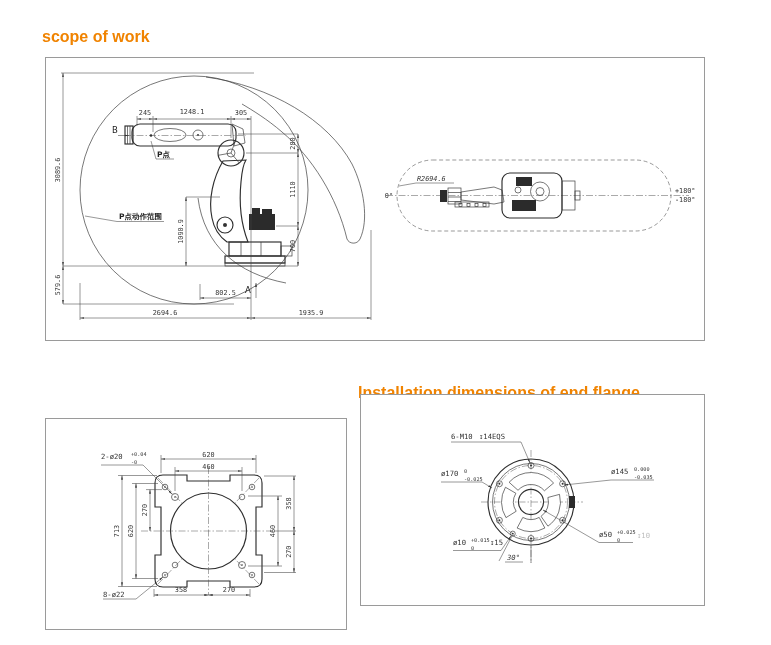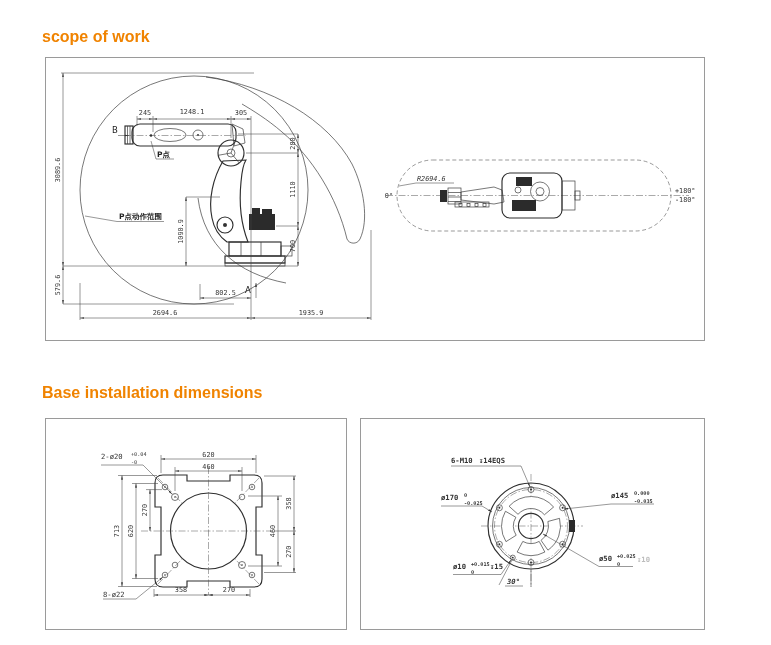--- a/index.html
+++ b/index.html
@@ -167,21 +167,20 @@
           <rect class="fill-dark" x="470" y="119" width="16" height="9"></rect>
           <rect class="fill-dark" x="466" y="142" width="24" height="11"></rect>
           <circle class="ln" cx="472" cy="132" r="3"></circle>
           <rect class="ln" x="516" y="123" width="13" height="29"></rect>
           <rect class="ln" x="529" y="133" width="5" height="9"></rect>
         </g>
       </g>
     </svg>
   </div>
 
-  <h2 class="sec-title" style="left: 42px; top: 384px; color: rgb(240, 131, 0);">Base installation dimensions</h2>
 
   <div class="panel" style="left:45px;top:418px;width:302px;height:212px;">
     <svg width="300" height="210" viewBox="0 0 300 210">
       <defs>
         <marker id="ar2" viewBox="0 0 8 8" refX="7.6" refY="4" markerWidth="8" markerHeight="8" orient="auto-start-reverse">
           <path d="M0,2.4 L8,4 L0,5.6 Z" fill="#333"></path>
         </marker>
       </defs>
 
       <g>
@@ -259,22 +258,23 @@
         <text class="dim-s" x="85" y="44.5">-0</text>
         <line class="dl" x1="55" y1="46" x2="97" y2="46"></line>
         <line class="dl" x1="97" y1="46" x2="126" y2="75" marker-end="url(#ar2)"></line>
         <text class="lbl" x="57" y="178">8-ø22</text>
         <line class="dl" x1="57" y1="180" x2="90" y2="180"></line>
         <line class="dl" x1="90" y1="180" x2="117" y2="158" marker-end="url(#ar2)"></line>
       </g>
     </svg>
   </div>
 
-
-  <div class="panel" style="left:360px;top:418px;width:345px;height:212px;font-weight:bold;">
+  <h2 class="sec-title" style="left: 358px; top: 384px; color: rgb(240, 131, 0);">Installation dimensions of end flange</h2>
+
+  <div class="panel" style="left:360px;top:394px;width:345px;height:212px;">
     <svg width="343" height="210" viewBox="0 0 343 210">
       <defs>
         <marker id="ar3" viewBox="0 0 8 8" refX="7.6" refY="4" markerWidth="8" markerHeight="8" orient="auto-start-reverse">
           <path d="M0,2.4 L8,4 L0,5.6 Z" fill="#333"></path>
         </marker>
       </defs>
 
       <g>
         <circle class="ln2" cx="170" cy="107" r="43"></circle>
         <circle class="ln" cx="170" cy="107" r="38.5"></circle>

